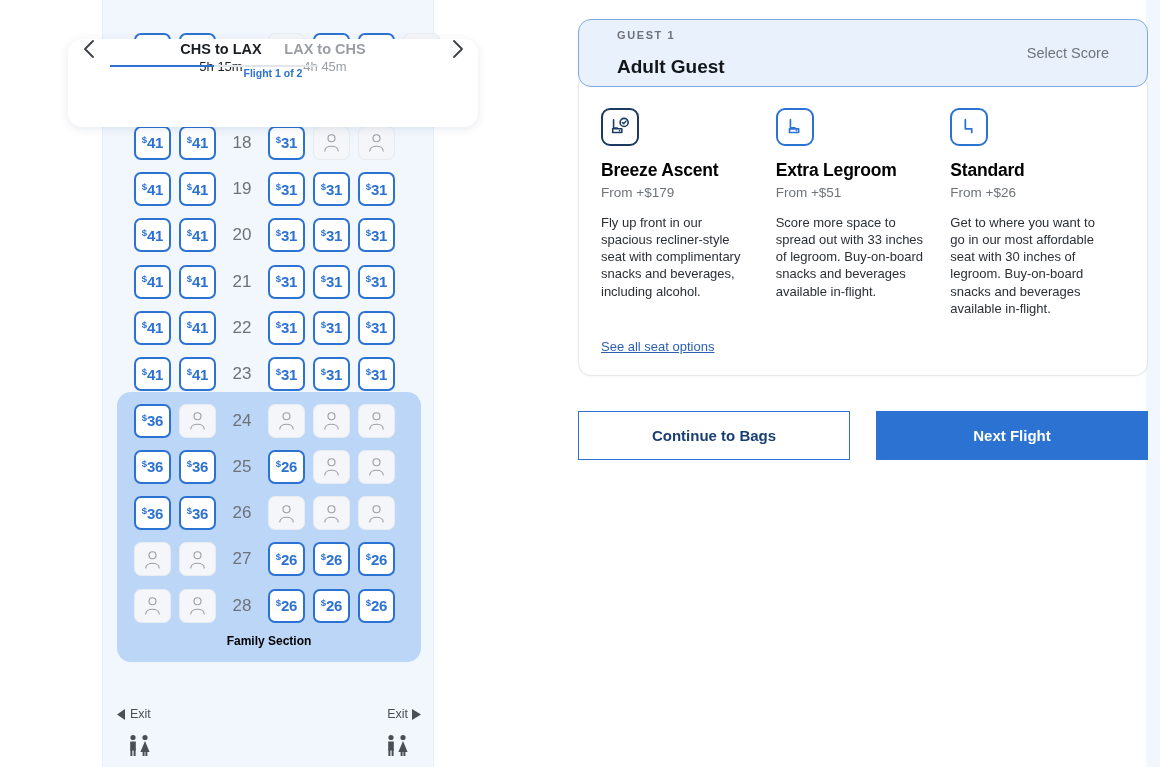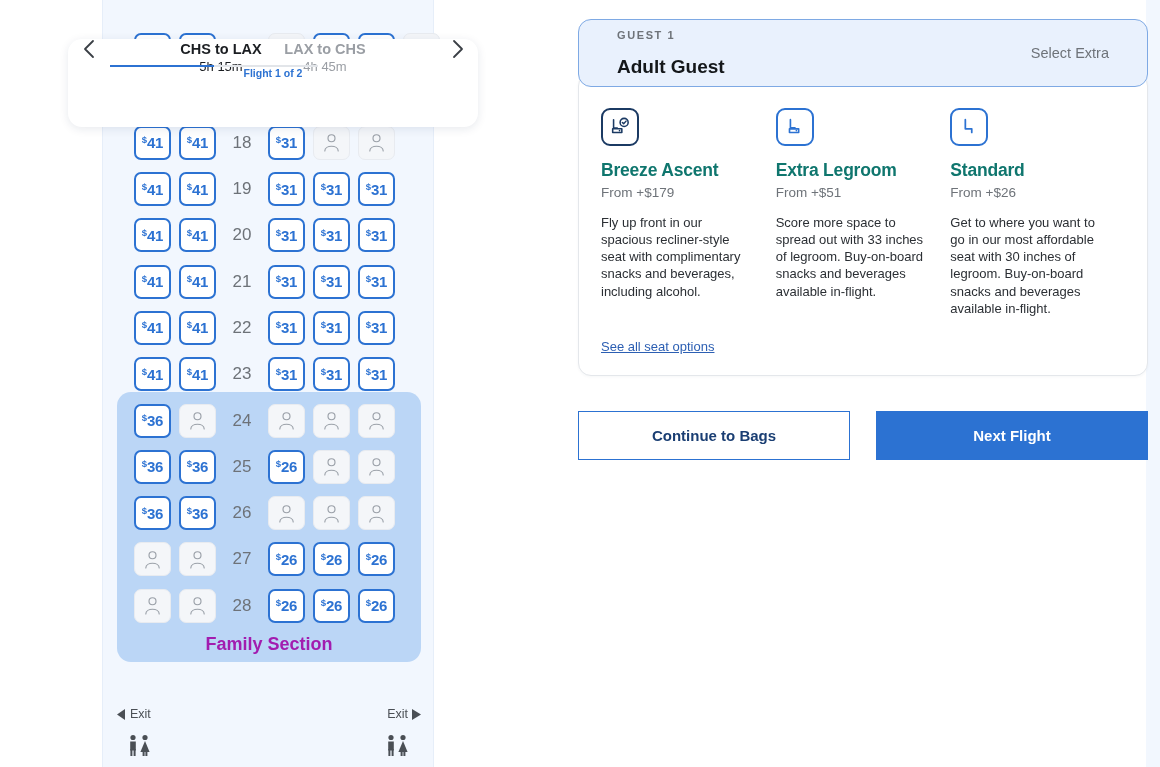--- a/index.html
+++ b/index.html
@@ -55,21 +55,21 @@
 
   
   .family-band {
     position: absolute; left: 14px; right: 14px;
     background: #BBD6F6;
     border-radius: 14px;
   }
   .family-label {
     position: absolute; left: 0; right: 0;
     text-align: center;
-    font-size: 18px; font-weight: 700; color: #a21caf;
+    font-size: 12px; font-weight: 700; color: #000000;
   }
 
   
   .exit-bar {
     position: absolute; left: 0; width: 332px;
     display: flex; justify-content: space-between;
     padding: 0 14px;
     font-size: 12.5px; color: #4A4F55;
   }
   .exit-l, .exit-r { display: flex; align-items: center; gap: 4px; }
@@ -144,21 +144,21 @@
   }
   .opt-grid { display: flex; gap: 0; }
   .opt { width: 182px; padding-right: 20px; }
   .opt-icon {
     width: 38px; height: 38px; border-radius: 9px;
     display: flex; align-items: center; justify-content: center;
     margin-bottom: 14px;
   }
   .opt-icon.navy { border: 2px solid #1B3A63; }
   .opt-icon.blue { border: 2px solid #2C72D2; }
-  .opt-title { font-size: 17.5px; font-weight: 700; color: #0f766e; letter-spacing: -0.2px; }
+  .opt-title { font-size: 17.5px; font-weight: 700; color: #000000; letter-spacing: -0.2px; }
   .opt-price { font-size: 13.5px; color: #6E7379; margin-top: 4px; }
   .opt-desc { font-size: 13px; color: #2B2F34; line-height: 1.32; margin-top: 14px; }
   .see-all {
     display: inline-block;
     margin-top: 22px;
     font-size: 13px; color: #2C5FB3;
     text-decoration: underline;
     cursor: pointer;
   }
 
@@ -552,21 +552,21 @@
     </div>
   </div>
 
   <div class="right-panel">
 
     <div class="guest-header">
       <div>
         <div class="guest-label">GUEST  1</div>
         <div class="guest-name">Adult Guest</div>
       </div>
-      <div class="select-seat">Select Extra</div>
+      <div class="select-seat">Select Score</div>
     </div>
 
     <div class="options-card">
       <div class="opt-grid" id="opt-grid">
           <div class="opt">
             <div class="opt-icon navy">
               <svg width="22" height="22" viewBox="0 0 24 24">
                 <path d="M5 4 L5 13 L9 13" fill="none" stroke="#1B3A63" stroke-width="1.7" stroke-linecap="round" stroke-linejoin="round"></path>
                 <path d="M4 14 L14 14 L14 18 L4 18 Z" fill="none" stroke="#1B3A63" stroke-width="1.7" stroke-linejoin="round"></path>
                 <circle cx="11.5" cy="16" r="0.9" fill="#1B3A63"></circle>

